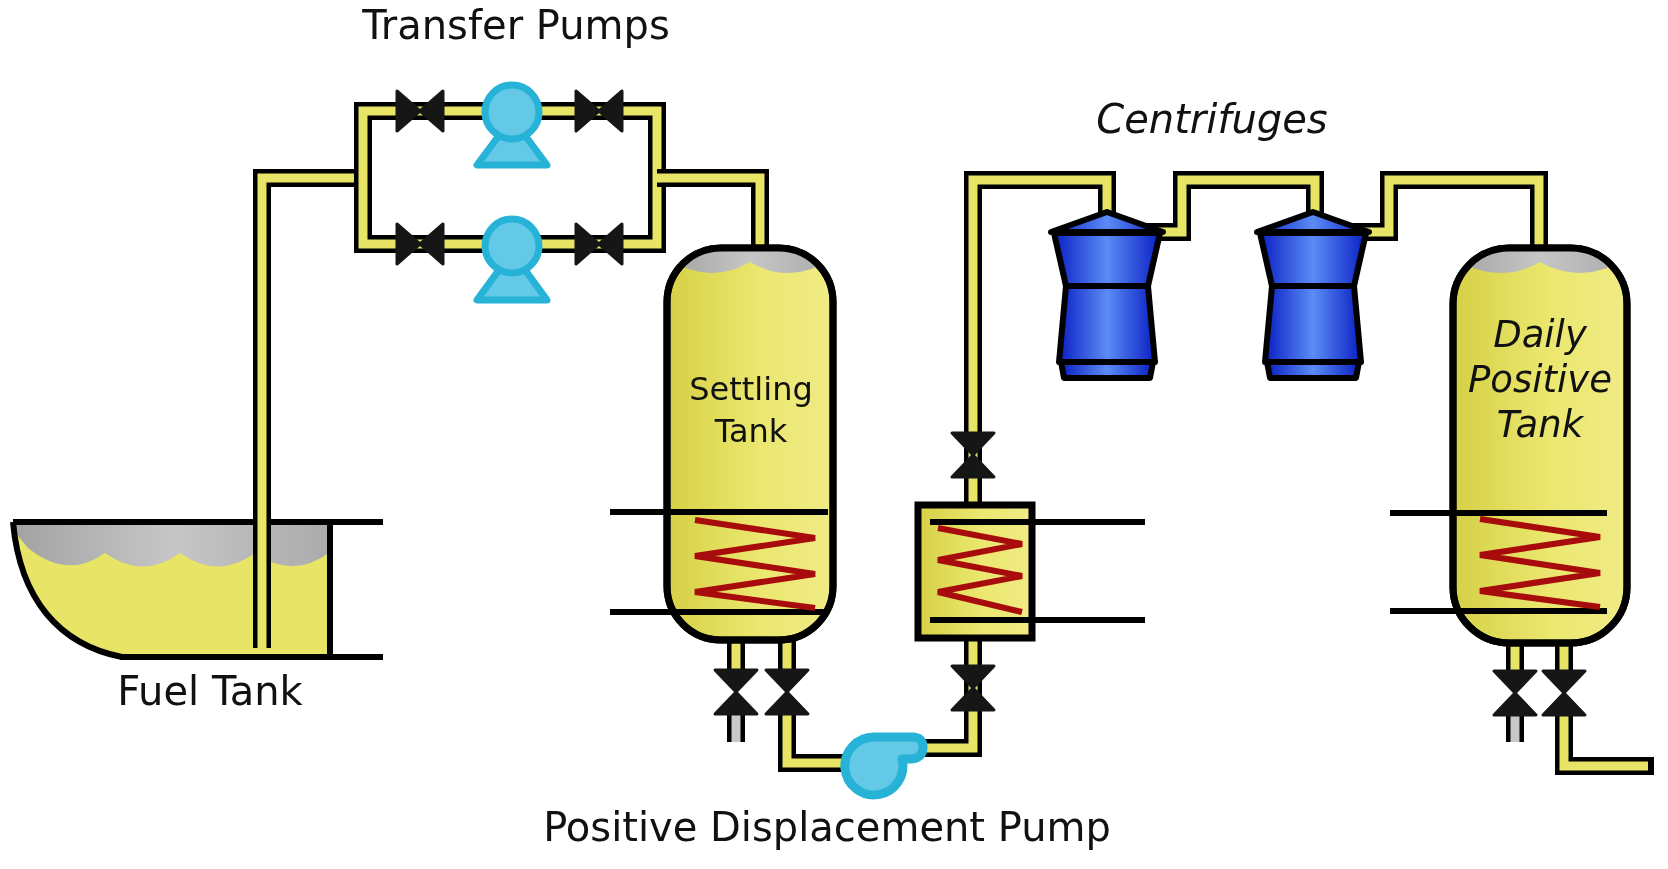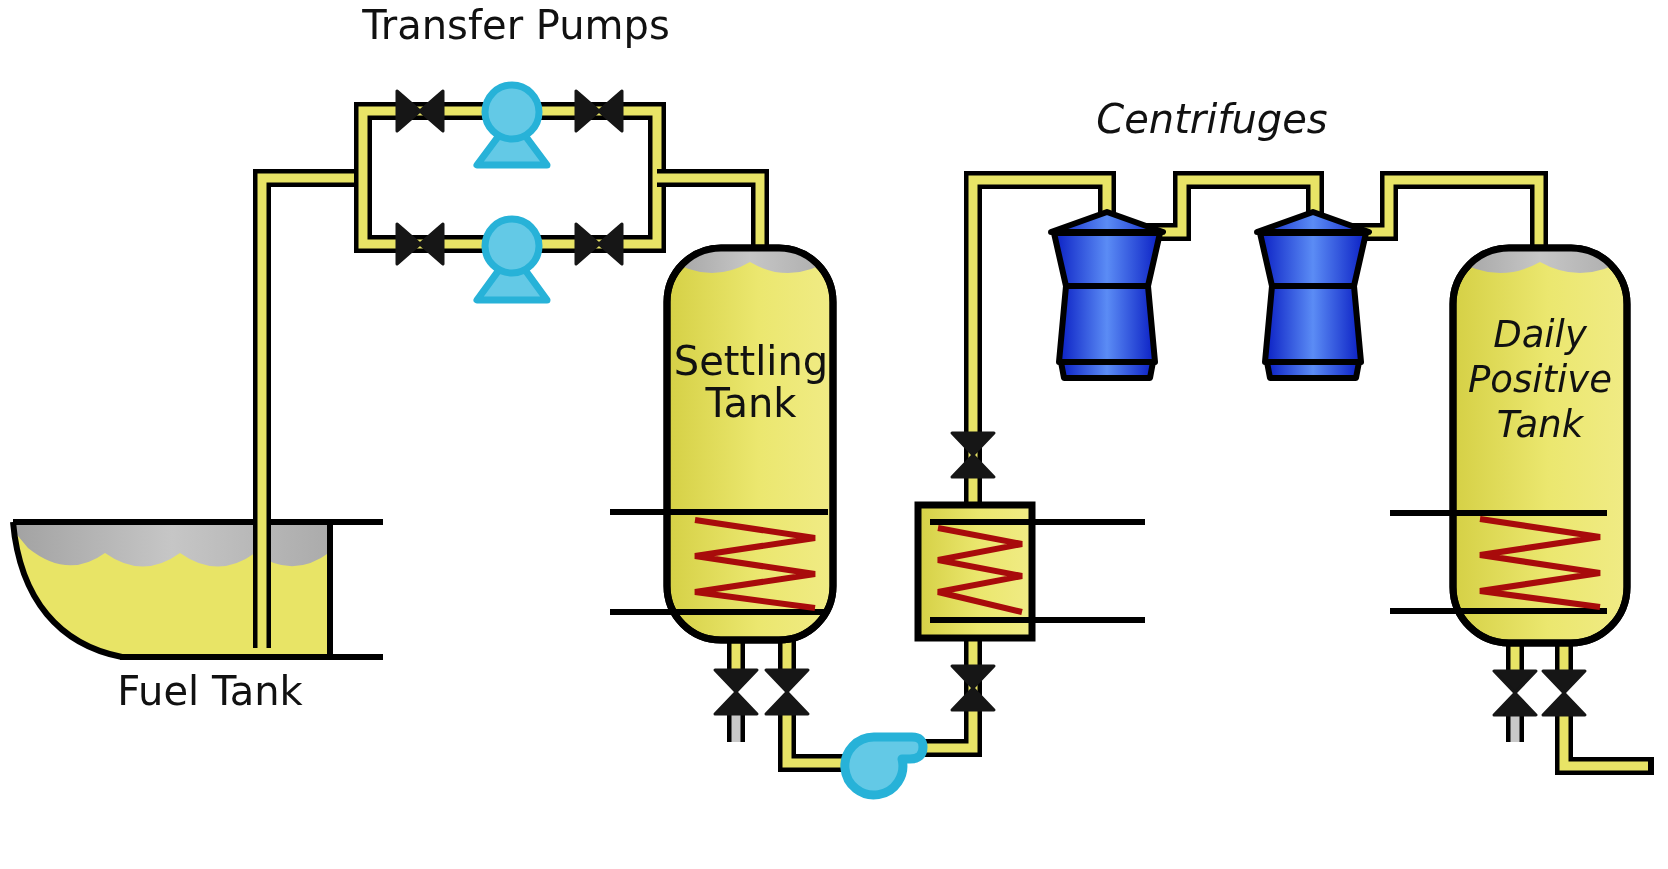--- a/index.html
+++ b/index.html
@@ -20,21 +20,21 @@
   .tank{fill:url(#gradYellow);stroke:var(--outline,#000);stroke-width:7;}
   .hull{fill:var(--pipe-fill,#e8e466);}
   .hull-line{fill:none;stroke:var(--outline,#000);stroke-width:6;stroke-linecap:butt;}
   .headspace{fill:url(#gradGray);}
   .coil-line{fill:none;stroke:var(--outline,#000);stroke-width:6;}
   .coil{fill:none;stroke:var(--coil-red,#a80b0b);stroke-width:6;stroke-linejoin:miter;}
   .cfg{fill:url(#gradBlue);stroke:var(--outline,#000);stroke-width:6;stroke-linejoin:round;}
   .diagram-label{position:absolute;transform:translateX(-50%);color:var(--text,#111);
                  text-align:center;white-space:nowrap;}
   .lbl-lg{font-size:40px;}
-  .lbl-tank{font-size:40px;line-height:42px;}
+  .lbl-tank{font-size:32px;line-height:42px;margin-top:28px;}
   .lbl-dst{font-size:37px;line-height:45px;font-style:italic;}
 </style>
 </head>
 <body>
 
 <div id="stage">
 
 <svg id="diagram-svg" width="1668" height="869" viewBox="0 0 1668 869" xmlns="http://www.w3.org/2000/svg">
   <defs>
     <linearGradient id="gradYellow" x1="0" y1="0" x2="1" y2="0">
@@ -213,20 +213,21 @@
     <path class="cfg" d="M1267,362 L1359,362 L1356,378 L1270,378 Z"></path>
   </g>
 </svg>
 
 <div class="diagram-label lbl-lg" style="left:516px;top:2px;">Transfer Pumps</div>
 
 <div class="diagram-label lbl-lg" style="left:1212px;top:96px;font-style:italic;">Centrifuges</div>
 
 <div class="diagram-label lbl-lg" style="left:210px;top:668px;">Fuel Tank</div>
 
+<div class="diagram-label lbl-lg" style="left:827px;top:804px;">Positive Displacement Pump</div>
 
 <div class="diagram-label lbl-tank" style="left:751px;top:340px;">
   <div>Settling</div>
   <div>Tank</div>
 </div>
 
 <div class="diagram-label lbl-dst" style="left:1540px;top:312px;">
   <div>Daily</div>
   <div>Positive</div>
   <div>Tank</div>

